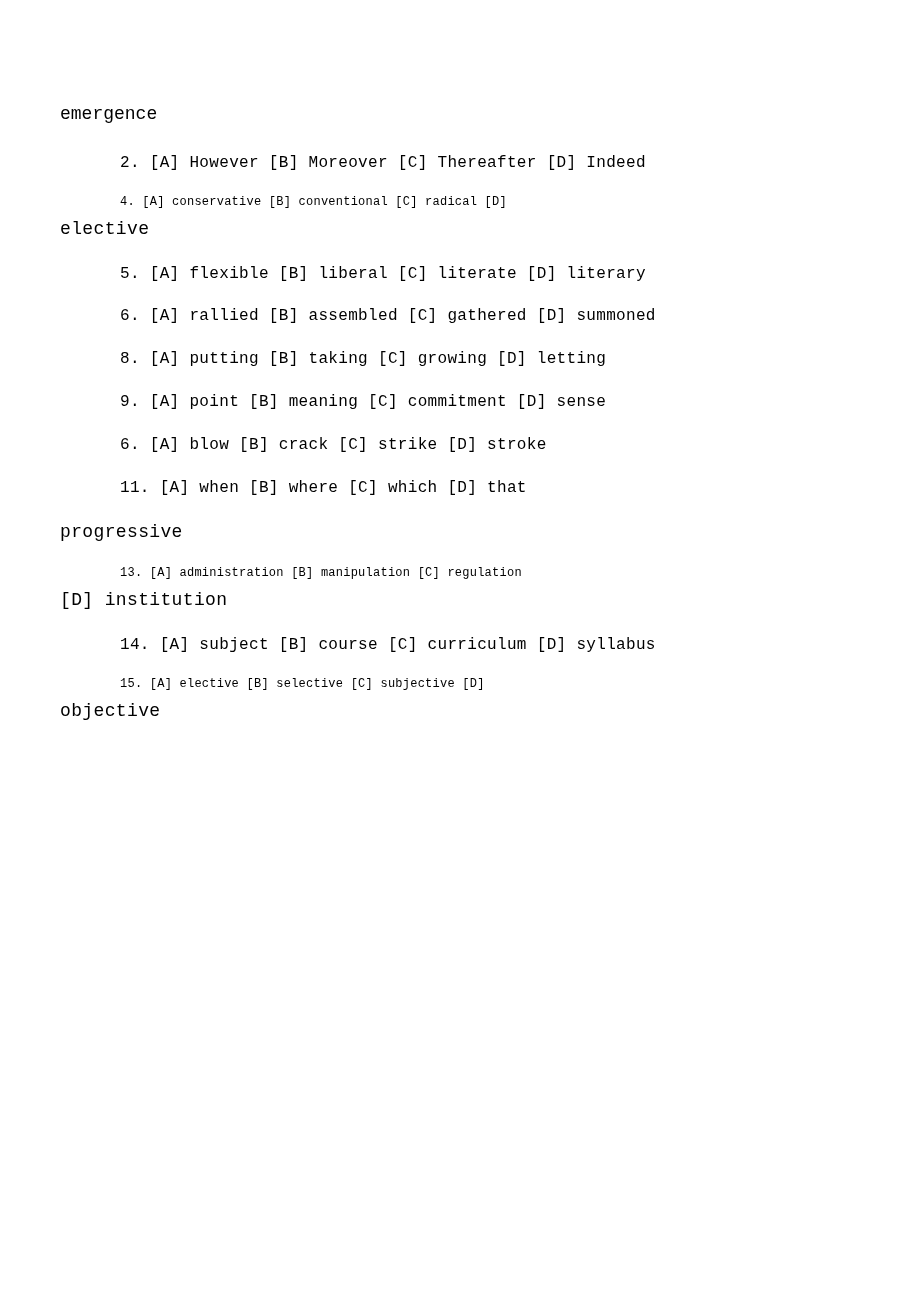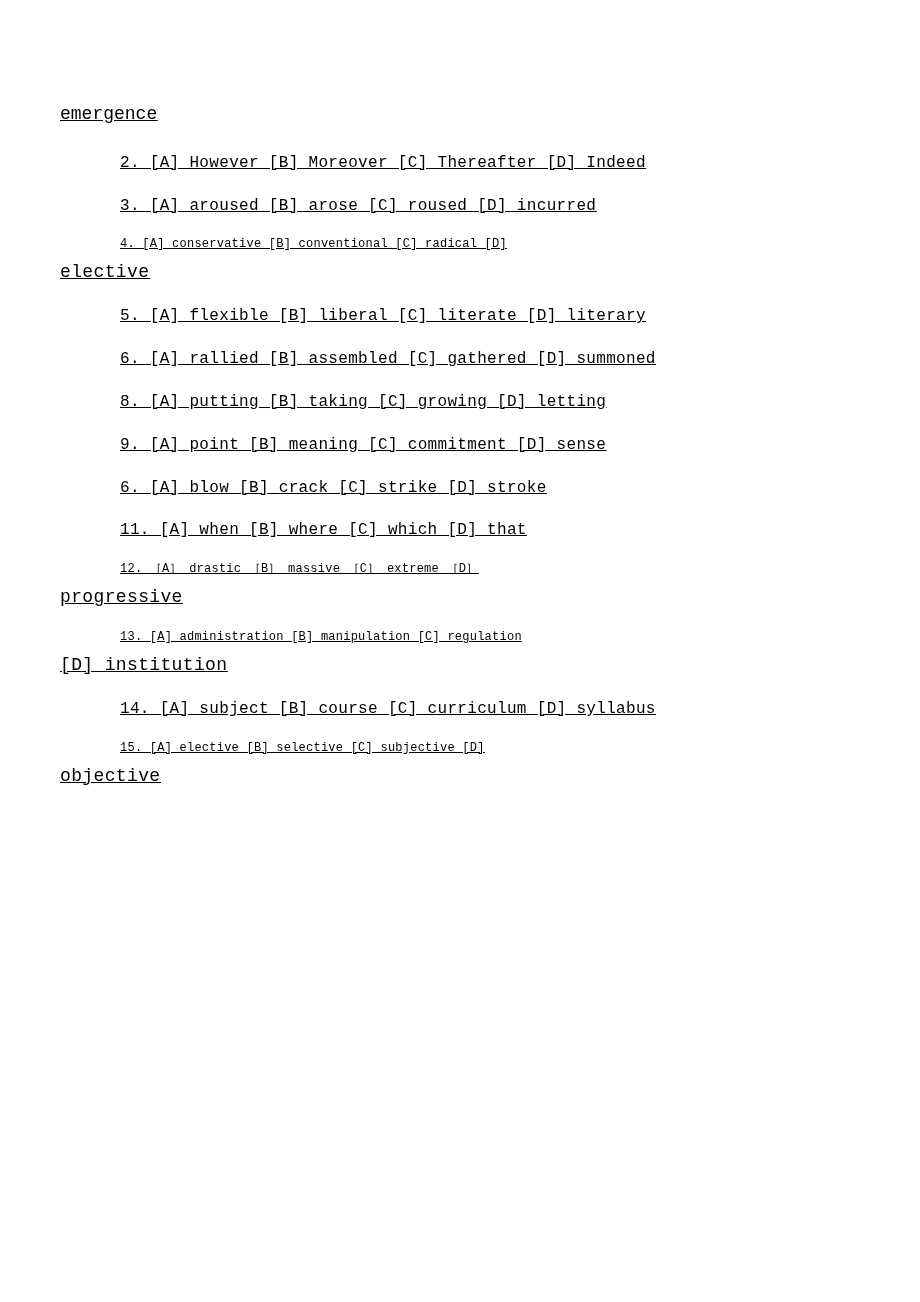--- a/index.html
+++ b/index.html
@@ -1,19 +1,18 @@
 <!DOCTYPE html>
 <html><head>
   <meta charset="utf-8">
   <style>
     * {
       margin: 0;
       padding: 0;
       box-sizing: border-box;
-      text-decoration: underline;
     }
 
     body {
       background: #ffffff;
       font-family: 'Courier New', Courier, monospace;
       font-size: 18px;
       color: #000000;
       width: 920px;
       min-height: 1302px;
       padding: 100px 60px 80px 60px;
@@ -61,23 +60,20 @@
 
   <div class="intro-text">
     <span>emergence</span>
   </div>
 
   <div id="questions-container">
   <div class="question-block">
         <span class="single-line">2.  [A]  However [B]  Moreover [C]  Thereafter [D]  Indeed</span>
       </div>
       <div class="question-block">
-        <span class="single-line">3.  [A]  aroused [B]  arose [C]  roused [D]  incurred</span>
-      </div>
-      <div class="question-block">
         <span class="two-line-first">4.  [A]  conservative [B]  conventional [C]  radical [D]</span>
         <span class="two-line-second">elective</span>
       </div>
       <div class="question-block">
         <span class="single-line">5.  [A]  flexible [B]  liberal [C]  literate [D]  literary</span>
       </div>
       <div class="question-block">
         <span class="single-line">6.  [A]  rallied [B]  assembled [C]  gathered [D]  summoned</span>
       </div>
       <div class="question-block">
@@ -86,21 +82,20 @@
       <div class="question-block">
         <span class="single-line">9.  [A]  point [B]  meaning [C]  commitment [D]  sense</span>
       </div>
       <div class="question-block">
         <span class="single-line">6.  [A]  blow [B]  crack [C]  strike [D]  stroke</span>
       </div>
       <div class="question-block">
         <span class="single-line">11.  [A]  when [B]  where [C]  which [D]  that</span>
       </div>
       <div class="question-block">
-        <span class="two-line-first">12.  ［A］  drastic ［B］  massive ［C］  extreme ［D］</span>
         <span class="two-line-second">progressive</span>
       </div>
       <div class="question-block">
         <span class="two-line-first">13.  [A]  administration [B]  manipulation [C]  regulation</span>
         <span class="two-line-second">[D]  institution</span>
       </div>
       <div class="question-block">
         <span class="single-line">14.  [A]  subject [B]  course [C]  curriculum [D]  syllabus</span>
       </div>
       <div class="question-block">

